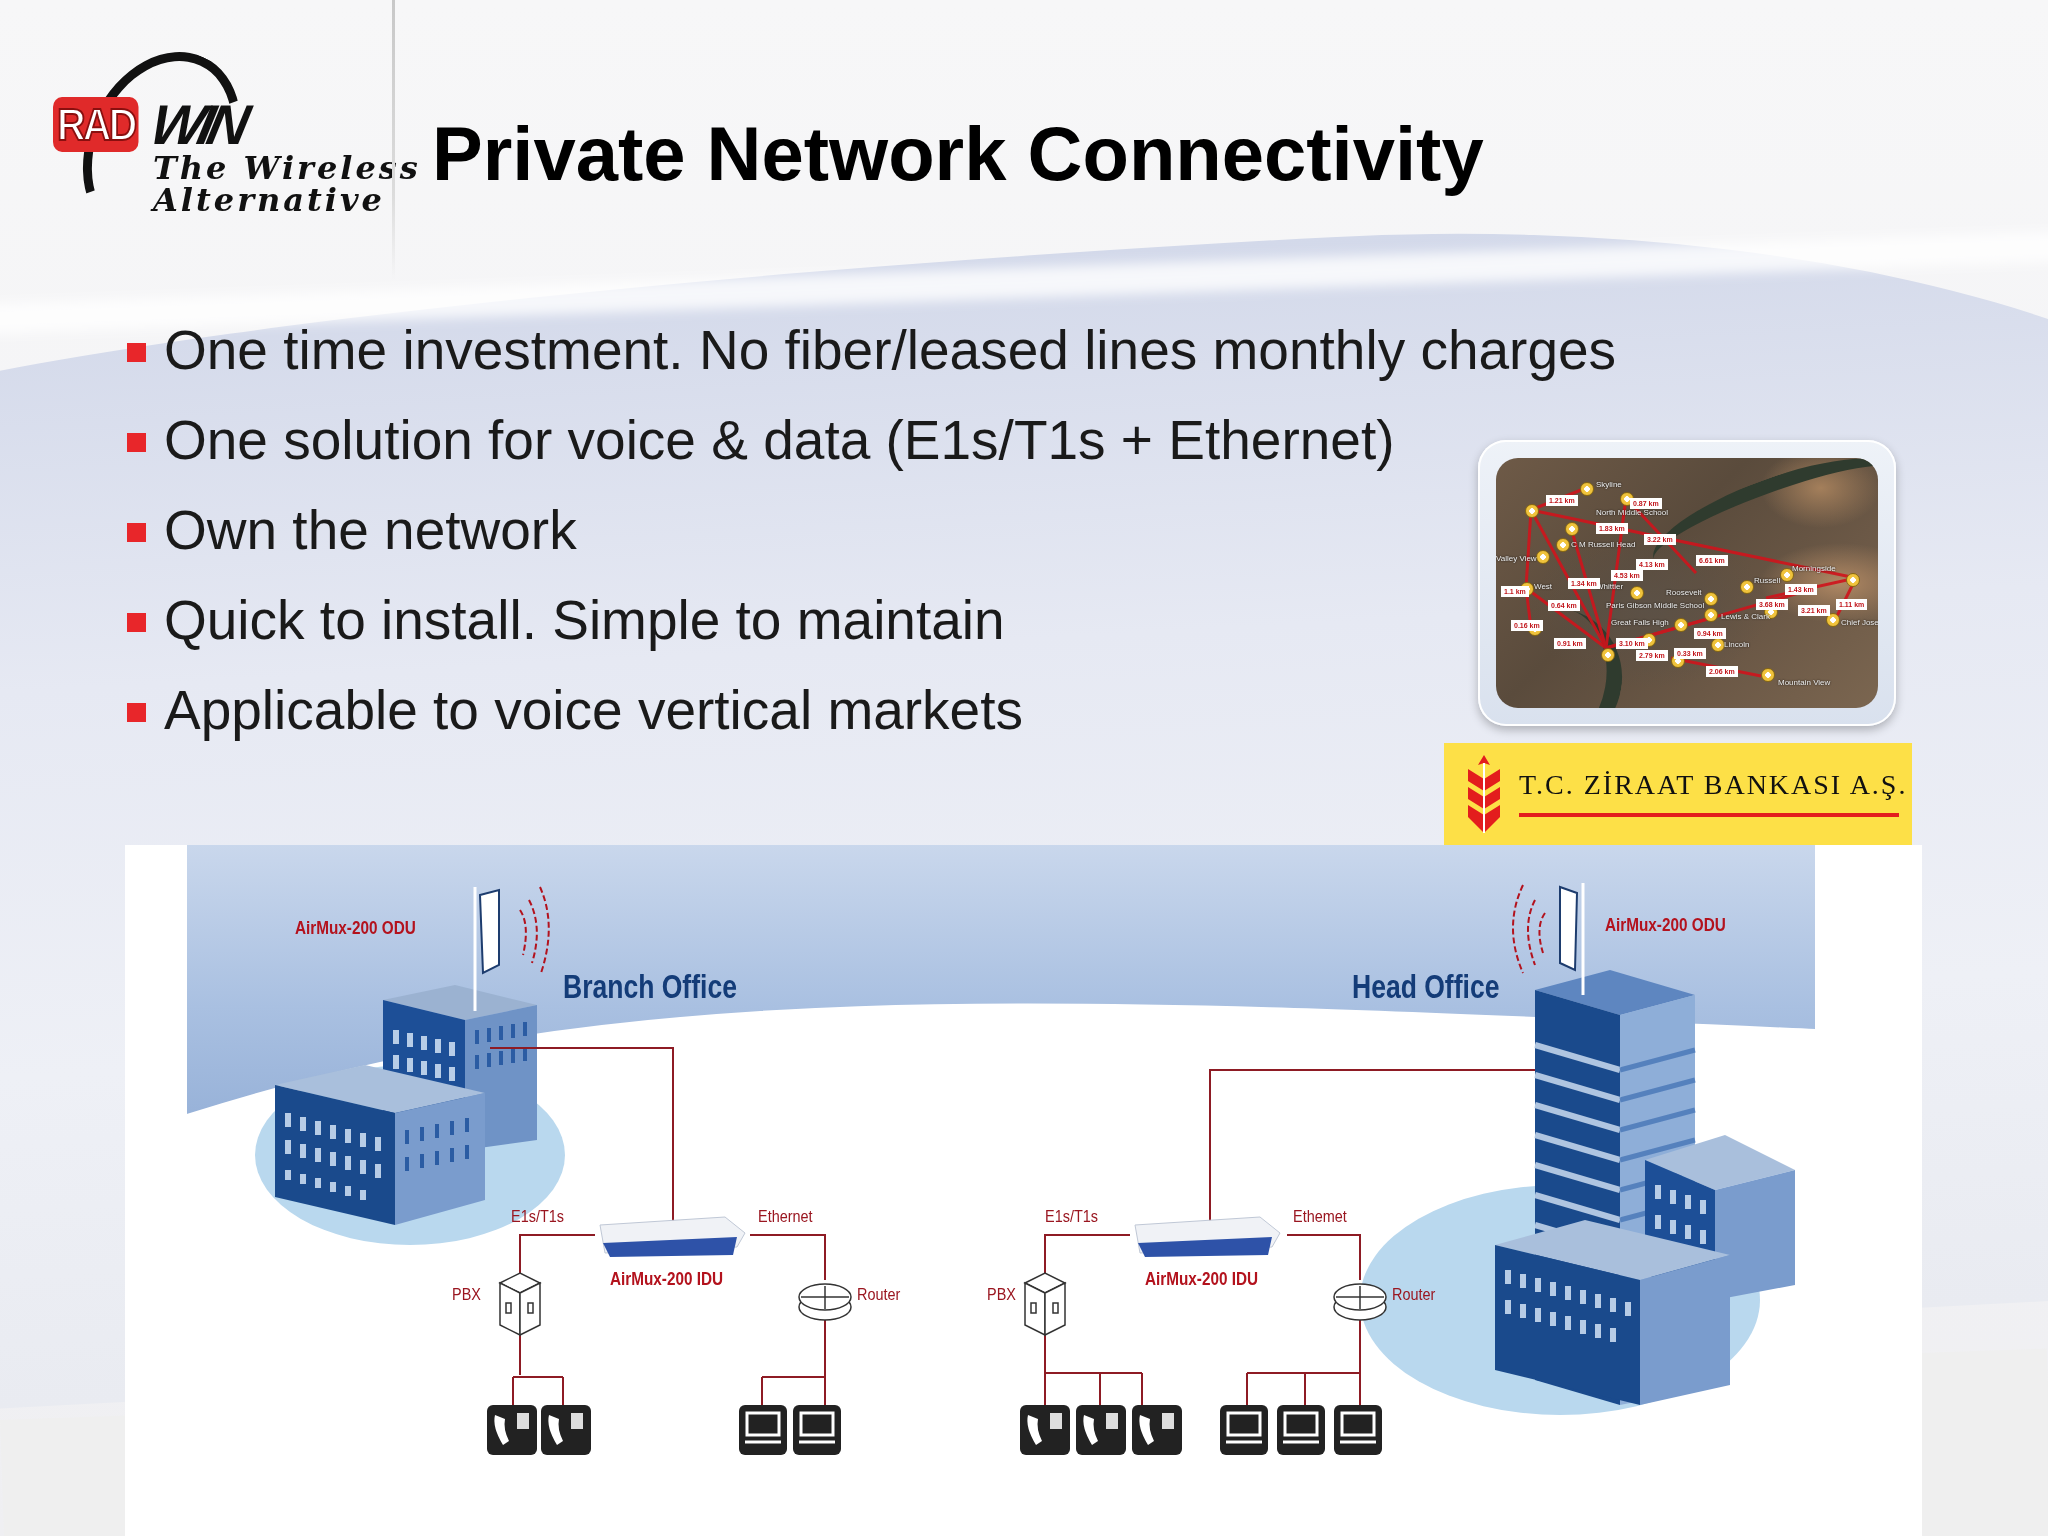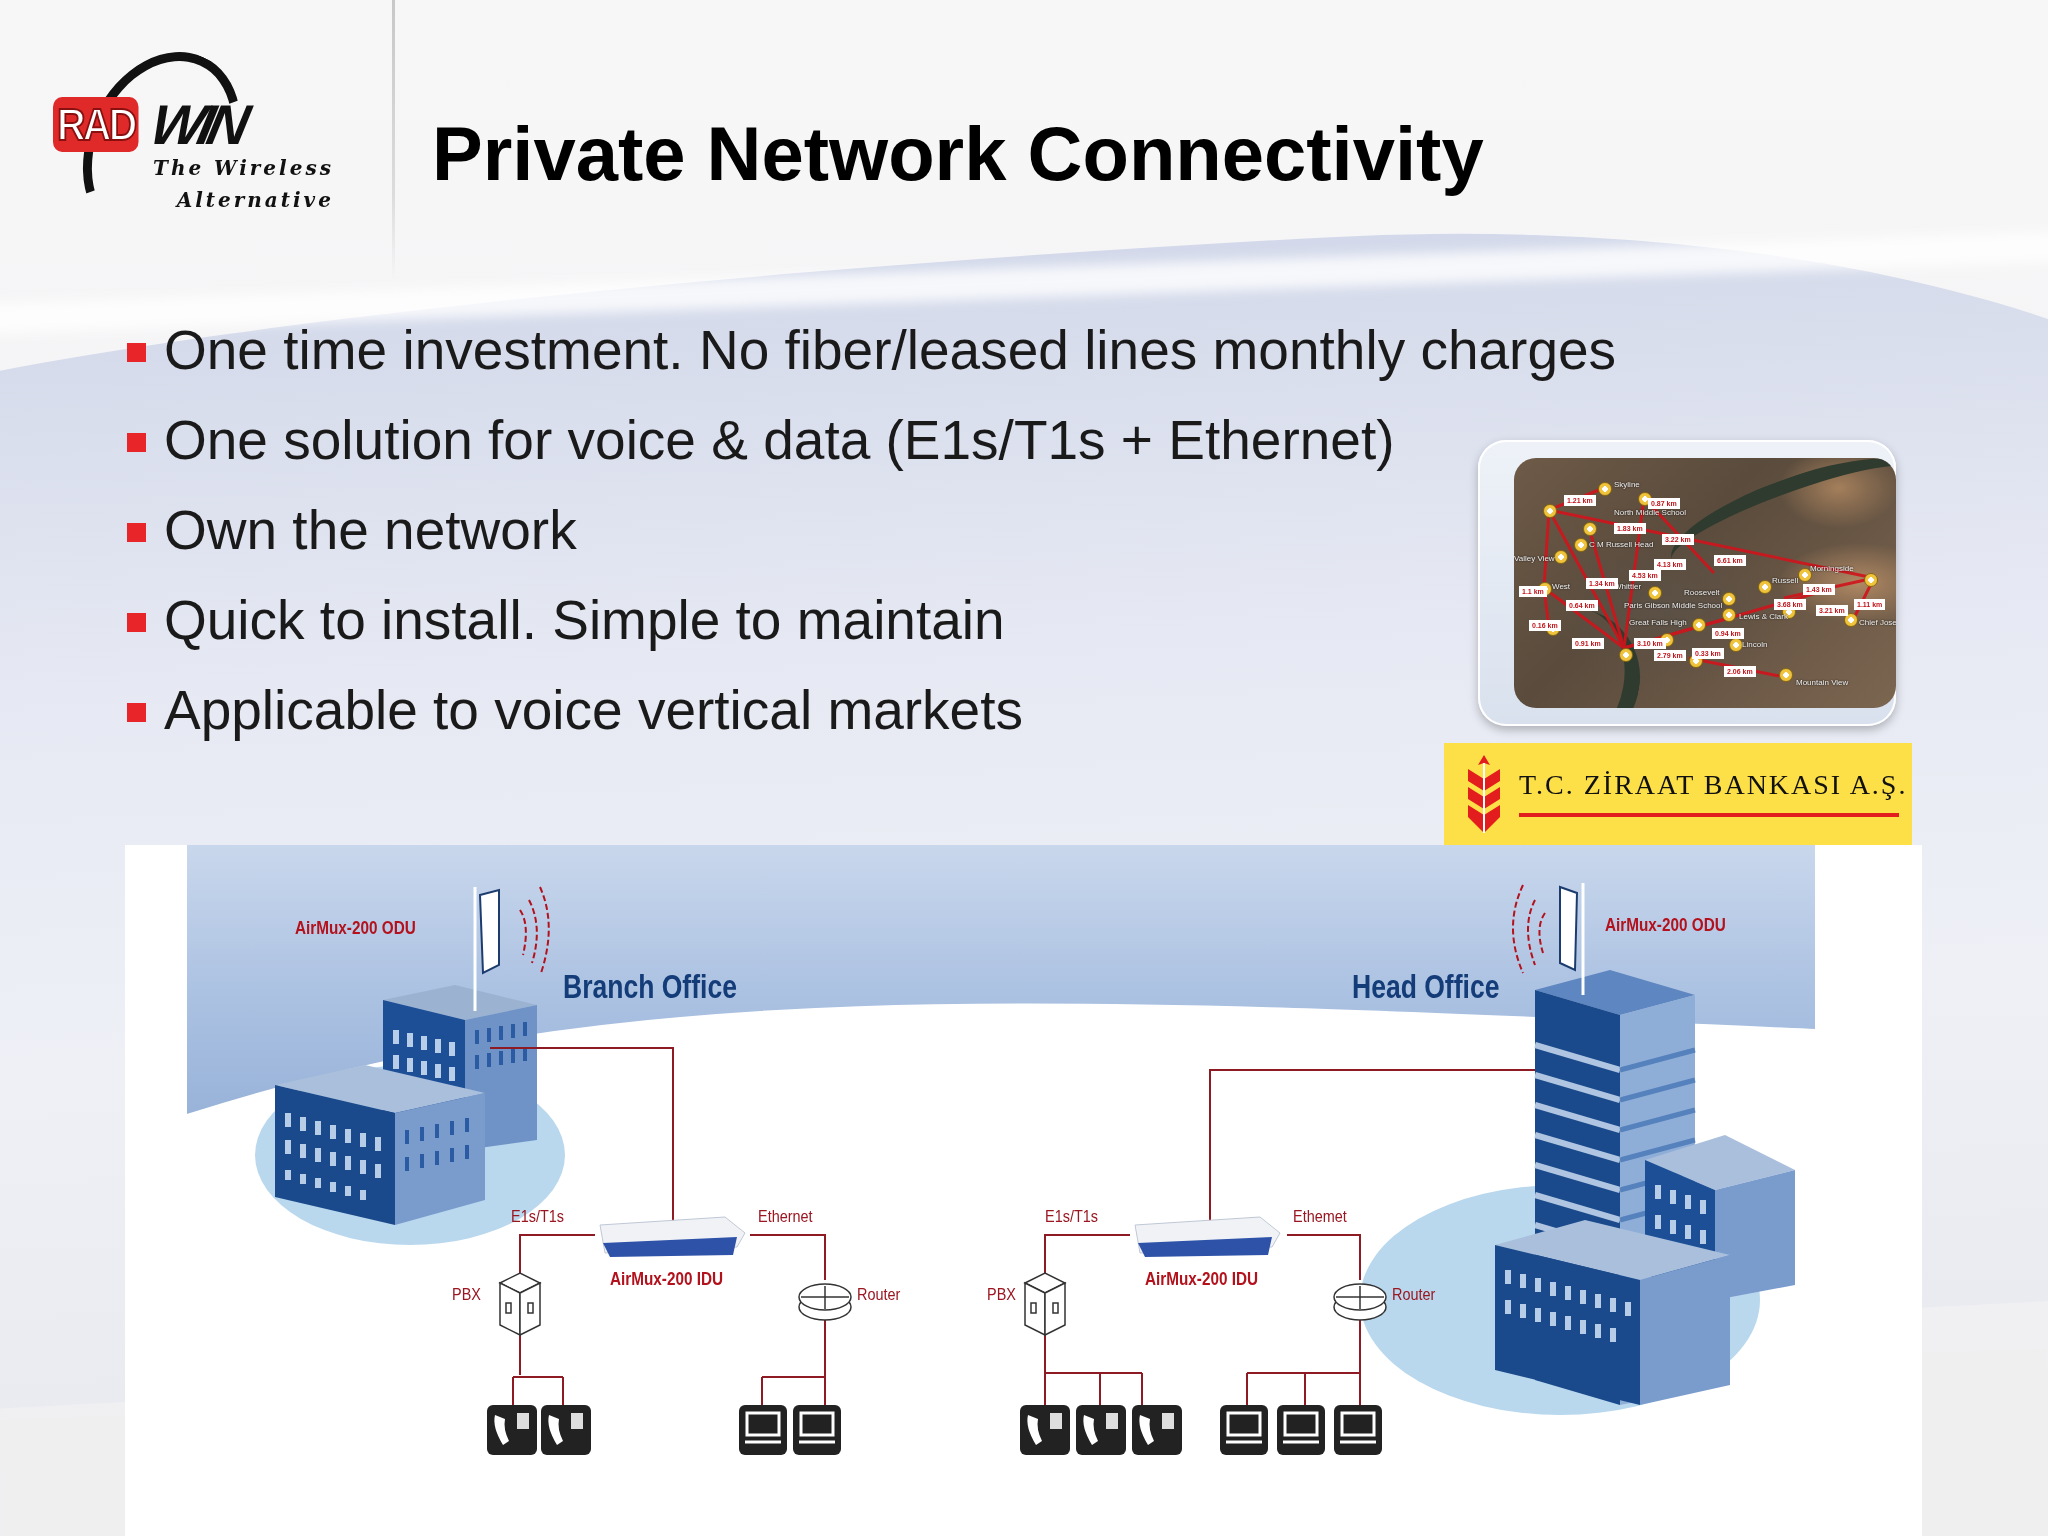--- a/index.html
+++ b/index.html
@@ -52,23 +52,22 @@
     transform: scaleX(0.9); transform-origin: left;
   }
   .logo-win {
     position: absolute; left: 102px; top: 52px;
     font-size: 56px; font-weight: bold; font-style: italic; color: #111;
     letter-spacing: -6px; transform: skewX(-12deg);
   }
   .logo-tag {
     position: absolute; left: 103px; top: 112px;
     font-family: "DejaVu Serif", serif; font-style: italic; font-weight: bold;
-    font-size: 20px; line-height: 32px; color: #111; letter-spacing: 3px;
+    font-size: 32px; line-height: 32px; color: #111; letter-spacing: 3px;
     white-space: pre;
-    text-align: right;
   }
   .header-divider {
     position: absolute; left: 392px; top: 0; width: 3px; height: 280px;
     background: linear-gradient(180deg, #c8c8c8, #dcdcdc 70%, rgba(220,220,220,0));
   }
   .page-title {
     position: absolute; left: 432px; top: 110px;
     font-size: 76px; font-weight: bold; color: #000; letter-spacing: 0px;
     transform: scaleX(1.0); white-space: nowrap;
   }
@@ -93,21 +92,20 @@
     box-shadow: 0 4px 10px rgba(0,0,0,0.25), inset 0 0 0 2px #fff;
   }
   .map-img {
     position: absolute; left: 18px; top: 18px; width: 382px; height: 250px;
     border-radius: 22px; overflow: hidden;
     background:
       radial-gradient(ellipse 60px 40px at 85% 12%, #a47f5b 0%, rgba(164,127,91,0) 100%),
       radial-gradient(ellipse 80px 40px at 90% 50%, #b08863 0%, rgba(176,136,99,0) 100%),
       radial-gradient(ellipse 120px 80px at 40% 60%, #5c5146 0%, rgba(92,81,70,0) 100%),
       linear-gradient(135deg, #6e5a47 0%, #5a4b3c 40%, #6b5846 70%, #7b6650 100%);
-    margin-left: 18px;
   }
   .map-river {
     position: absolute; left: 150px; top: 20px; width: 260px; height: 60px;
     border-top: 14px solid #2f3b2e; border-radius: 50%;
     transform: rotate(-20deg);
   }
   .map-river2 {
     position: absolute; left: -10px; top: 150px; width: 120px; height: 140px;
     border-right: 16px solid #2f3b2e; border-radius: 50%;
     transform: rotate(10deg);

